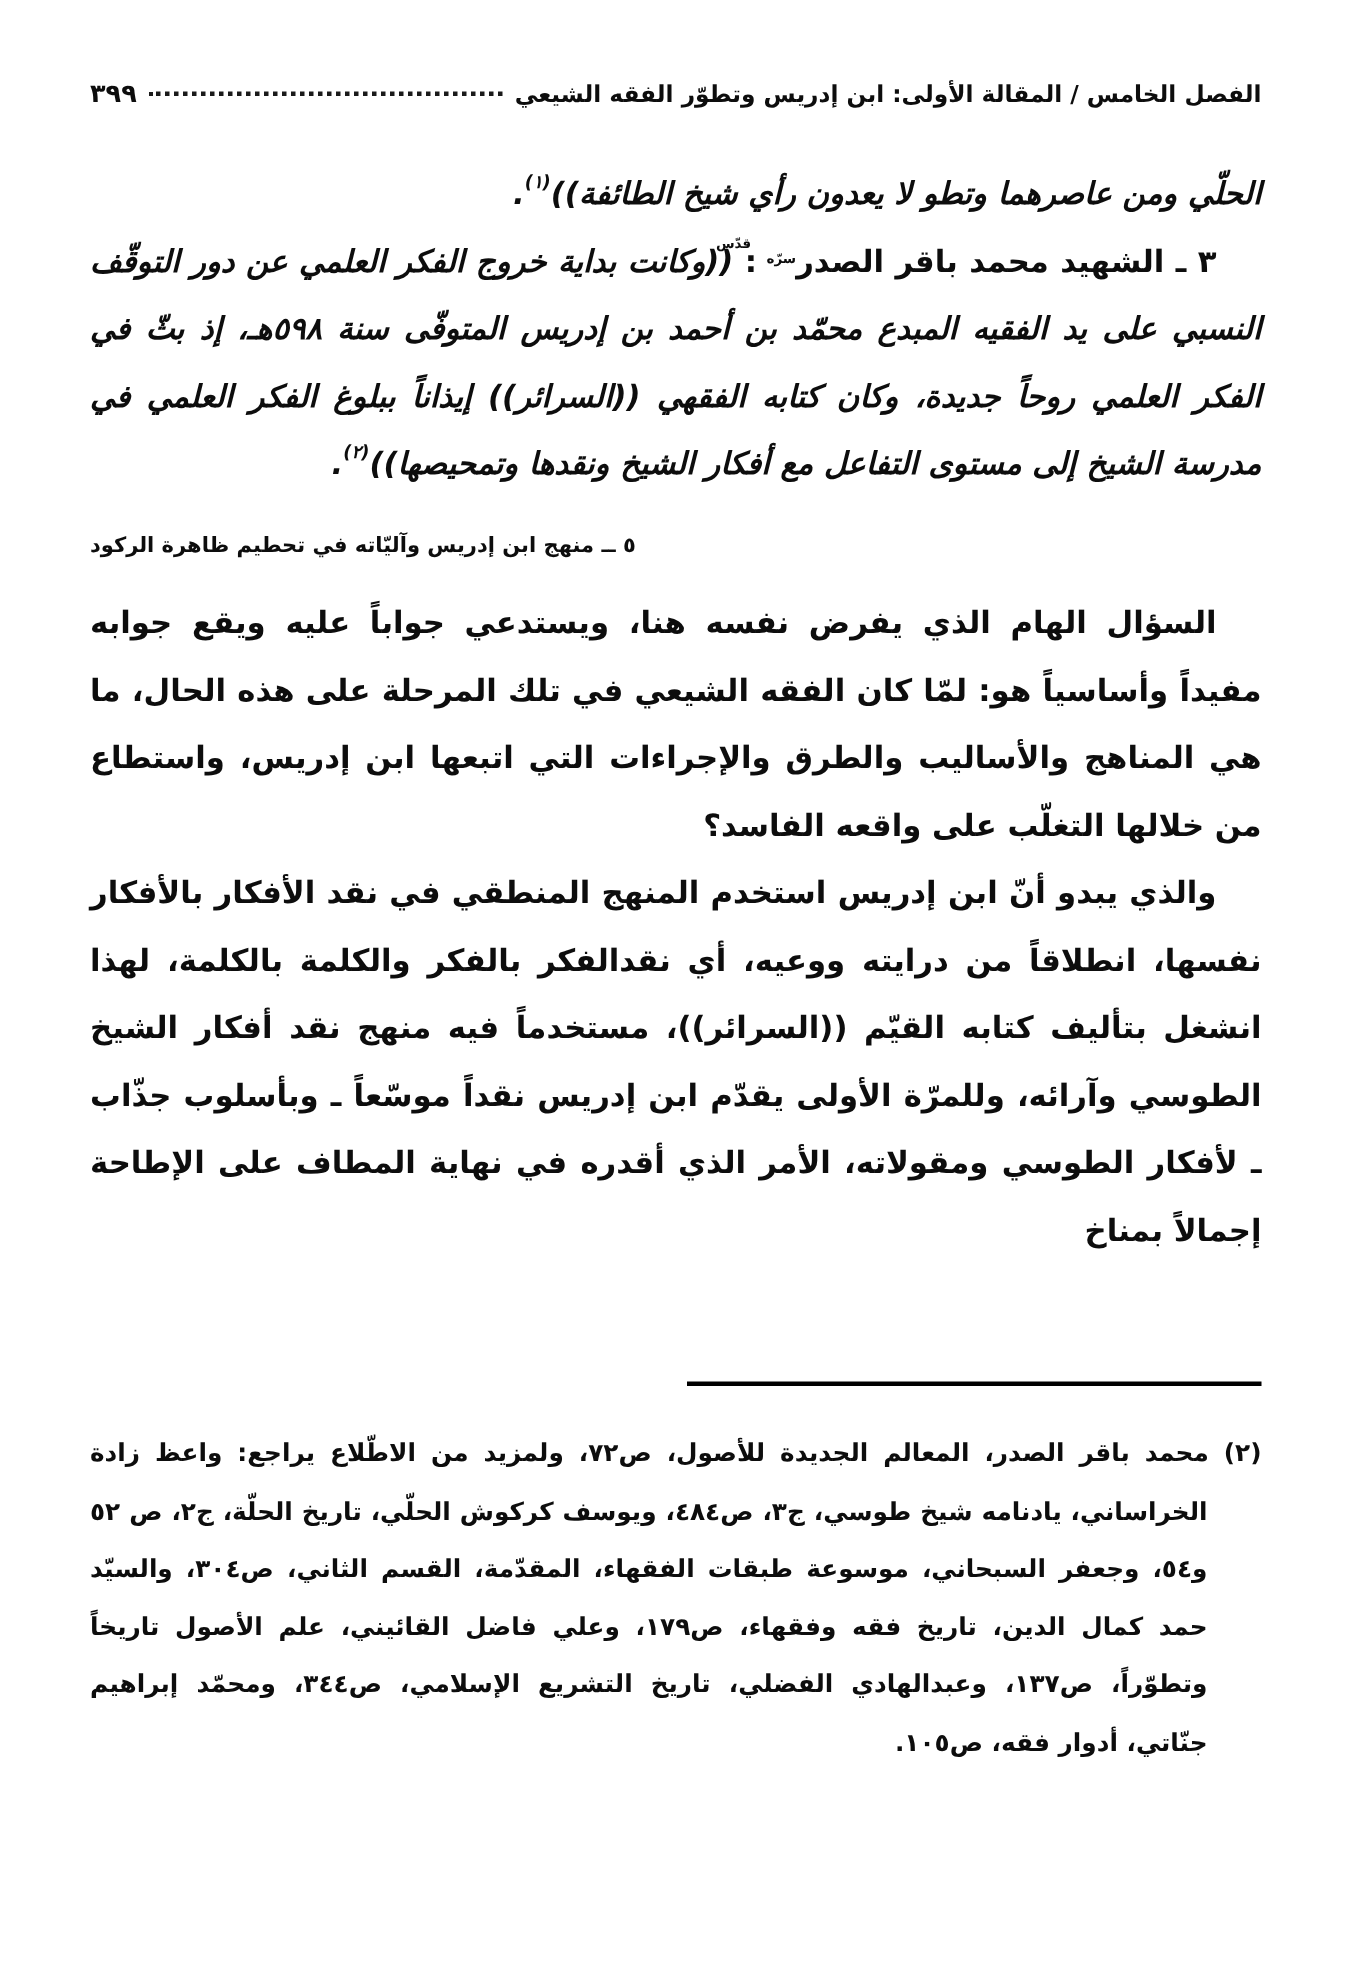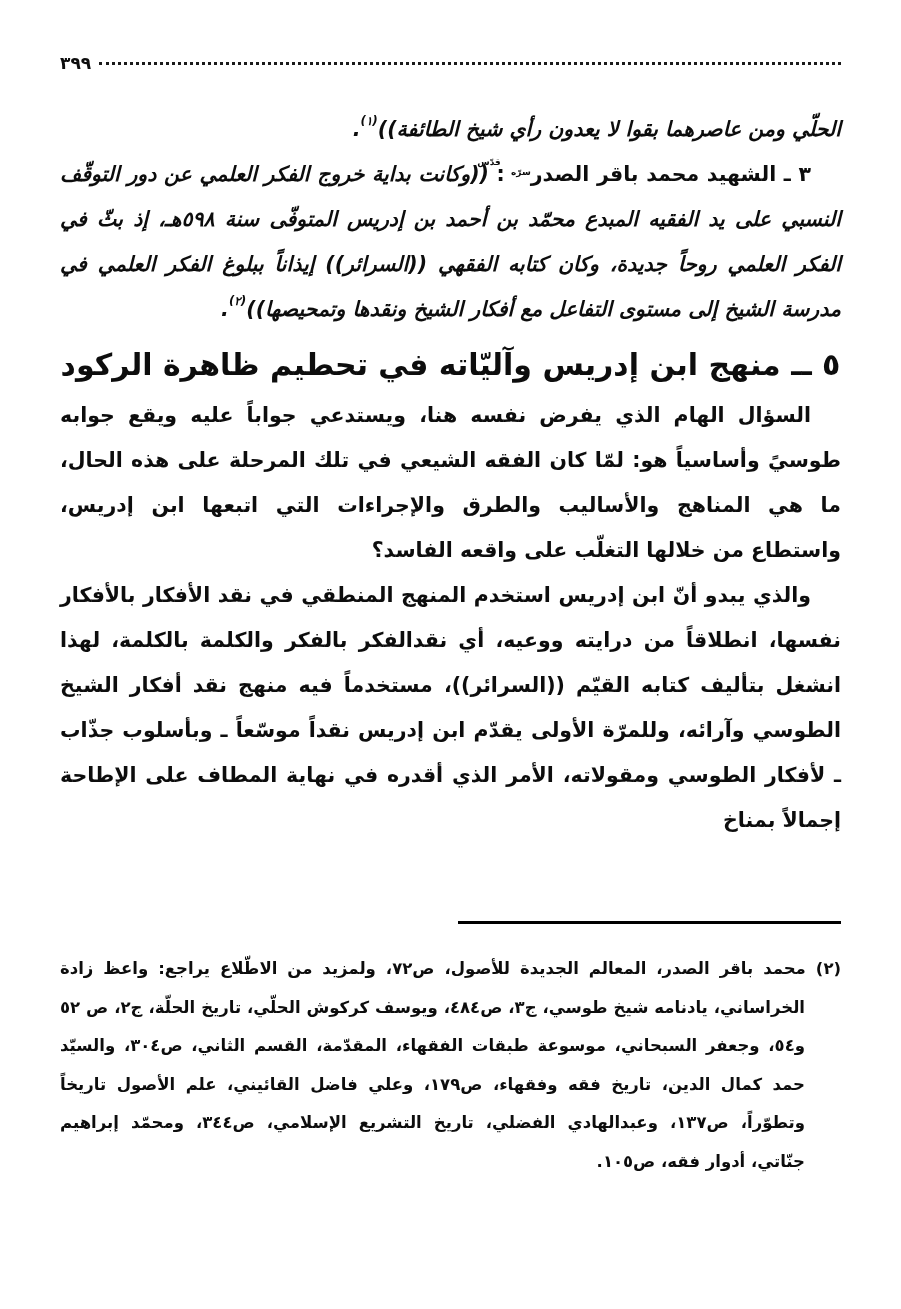--- a/index.html
+++ b/index.html
@@ -54,22 +54,22 @@
     display: inline-block;
     font-size: 9px;
     font-style: normal;
     line-height: 10px;
     max-width: 26px;
     vertical-align: 6px;
     text-align: right;
   }
   .section-heading {
     margin: 10px 0 6px 0;
-    text-align: center;
-    font-size: 30px;
+    text-align: left;
+    font-size: 14px;
     font-weight: bold;
     line-height: 45px;
     font-style: normal;
   }
 
   
   footer { margin-top: 78px; }
   .footnote-rule {
     width: 383px;
     border: 0;
@@ -87,33 +87,34 @@
     padding-right: 36px;
     text-indent: -36px;
   }
 </style>
 </head>
 <body>
 
 <div class="page">
 
   <header class="page-header">
+    <span class="header-title">الفصل الخامس / المقالة الأولى: ابن إدريس وتطوّر الفقه الشيعي</span>
     <span class="leader"></span>
     <span class="page-number">٣٩٩</span>
   </header>
 
   <main>
 
-    <p class="quote"><span>الحلّي ومن عاصرهما بقوا لا يعدون رأي شيخ الطائفة))</span><sup class="ref">(١)</sup><span>.</span></p>
+    <p class="quote"><span>الحلّي ومن عاصرهما وتطو لا يعدون رأي شيخ الطائفة))</span><sup class="ref">(١)</sup><span>.</span></p>
 
     <p class="quote indent"><span class="lead">٣ ـ الشهيد محمد باقر الصدر</span><span class="seal">قدّس سرّه</span><span class="lead">: </span><span>((وكانت بداية خروج الفكر العلمي عن دور التوقّف النسبي على يد الفقيه المبدع محمّد بن أحمد بن إدريس المتوفّى سنة ٥٩٨هـ، إذ بثّ في الفكر العلمي روحاً جديدة، وكان كتابه الفقهي ((السرائر)) إيذاناً ببلوغ الفكر العلمي في مدرسة الشيخ إلى مستوى التفاعل مع أفكار الشيخ ونقدها وتمحيصها))</span><sup class="ref">(٢)</sup><span>.</span></p>
 
     <h2 class="section-heading">٥ ــ منهج ابن إدريس وآليّاته في تحطيم ظاهرة الركود</h2>
 
-    <p class="indent">السؤال الهام الذي يفرض نفسه هنا، ويستدعي جواباً عليه ويقع جوابه طوسيً وأساسياً هو: لمّا كان الفقه الشيعي في تلك المرحلة على هذه الحال، ما هي المناهج والأساليب والطرق والإجراءات التي اتبعها ابن إدريس، واستطاع من خلالها التغلّب على واقعه الفاسد؟</p>
+    <p class="indent">السؤال الهام الذي يفرض نفسه هنا، ويستدعي جواباً عليه ويقع جوابه مفيداً وأساسياً هو: لمّا كان الفقه الشيعي في تلك المرحلة على هذه الحال، ما هي المناهج والأساليب والطرق والإجراءات التي اتبعها ابن إدريس، واستطاع من خلالها التغلّب على واقعه الفاسد؟</p>
 
     <p class="indent">والذي يبدو أنّ ابن إدريس استخدم المنهج المنطقي في نقد الأفكار بالأفكار نفسها، انطلاقاً من درايته ووعيه، أي نقدالفكر بالفكر والكلمة بالكلمة، لهذا انشغل بتأليف كتابه القيّم ((السرائر))، مستخدماً فيه منهج نقد أفكار الشيخ الطوسي وآرائه، وللمرّة الأولى يقدّم ابن إدريس نقداً موسّعاً ـ وبأسلوب جذّاب ـ لأفكار الطوسي ومقولاته، الأمر الذي أقدره في نهاية المطاف على الإطاحة إجمالاً بمناخ</p>
 
   </main>
 
   <footer>
     <hr class="footnote-rule">
     <div class="footnotes">
       <p class="footnote"><span>(٢)</span> <span>محمد باقر الصدر، المعالم الجديدة للأصول، ص٧٢، ولمزيد من الاطّلاع يراجع: واعظ زادة الخراساني، يادنامه شيخ طوسي، ج٣، ص٤٨٤، ويوسف كركوش الحلّي، تاريخ الحلّة، ج٢، ص ٥٢ و٥٤، وجعفر السبحاني، موسوعة طبقات الفقهاء، المقدّمة، القسم الثاني، ص٣٠٤، والسيّد حمد كمال الدين، تاريخ فقه وفقهاء، ص١٧٩، وعلي فاضل القائيني، علم الأصول تاريخاً وتطوّراً، ص١٣٧، وعبدالهادي الفضلي، تاريخ التشريع الإسلامي، ص٣٤٤، ومحمّد إبراهيم جنّاتي، أدوار فقه، ص١٠٥.</span></p>
     </div>

